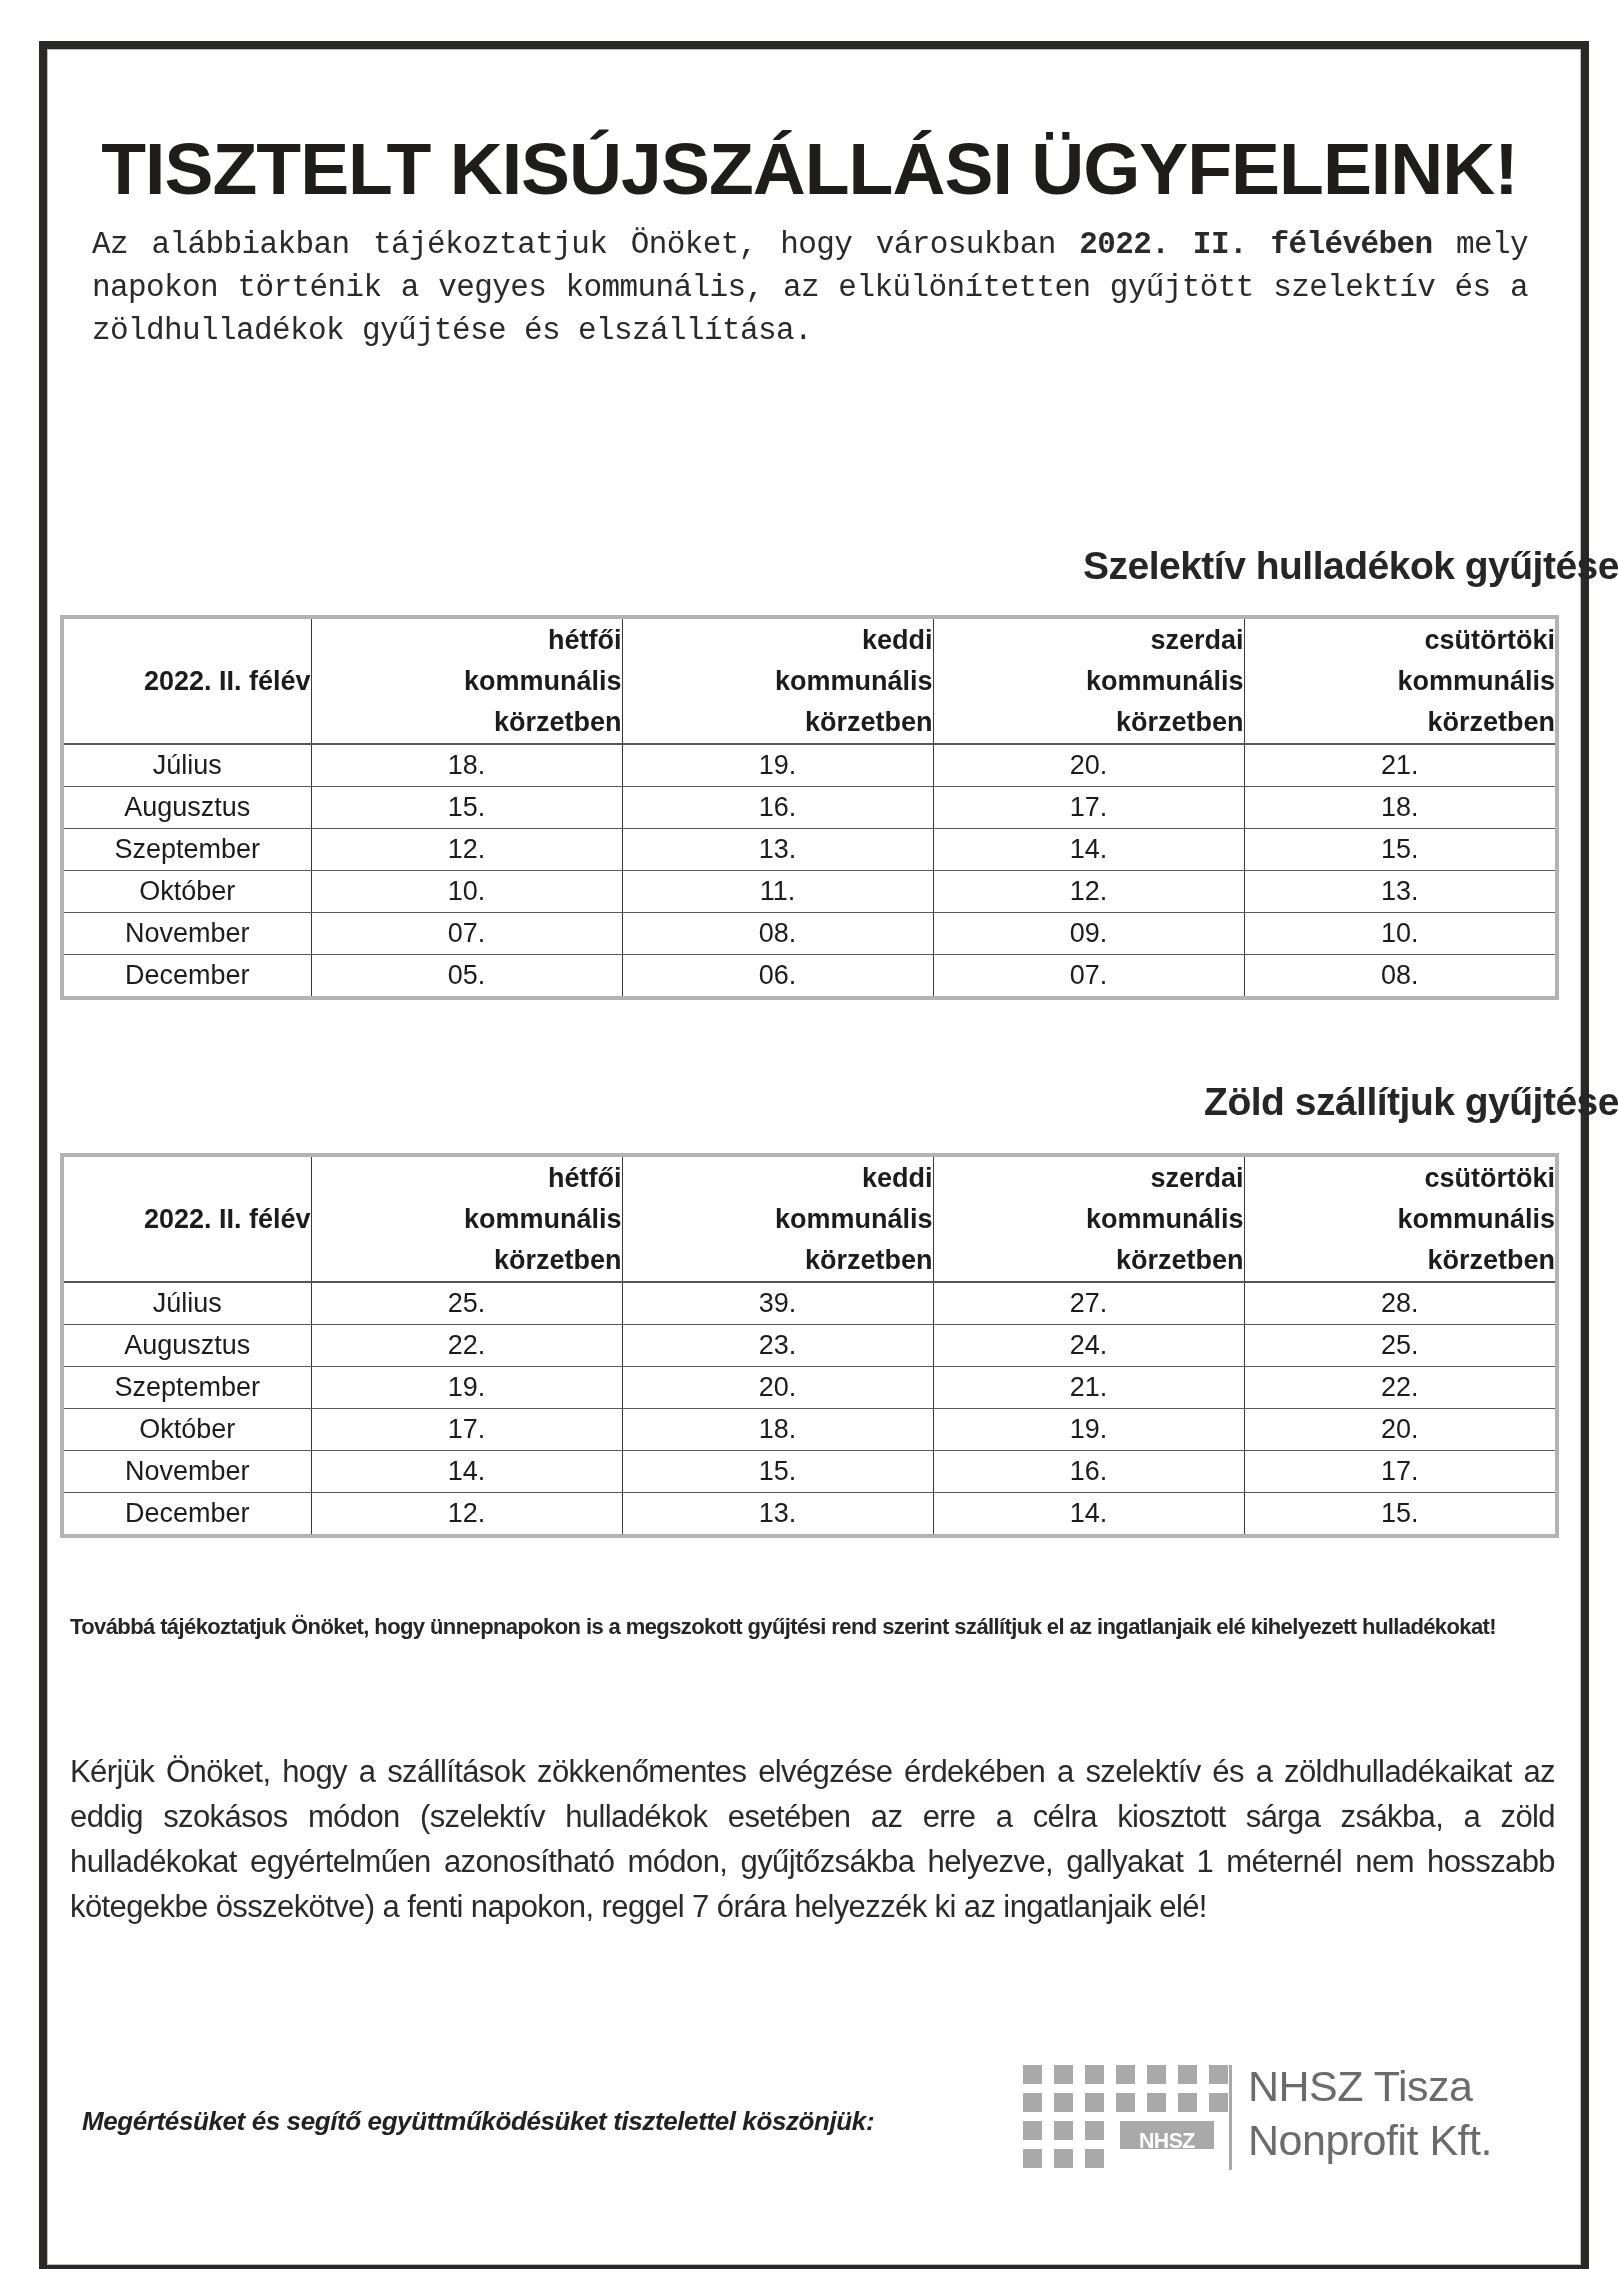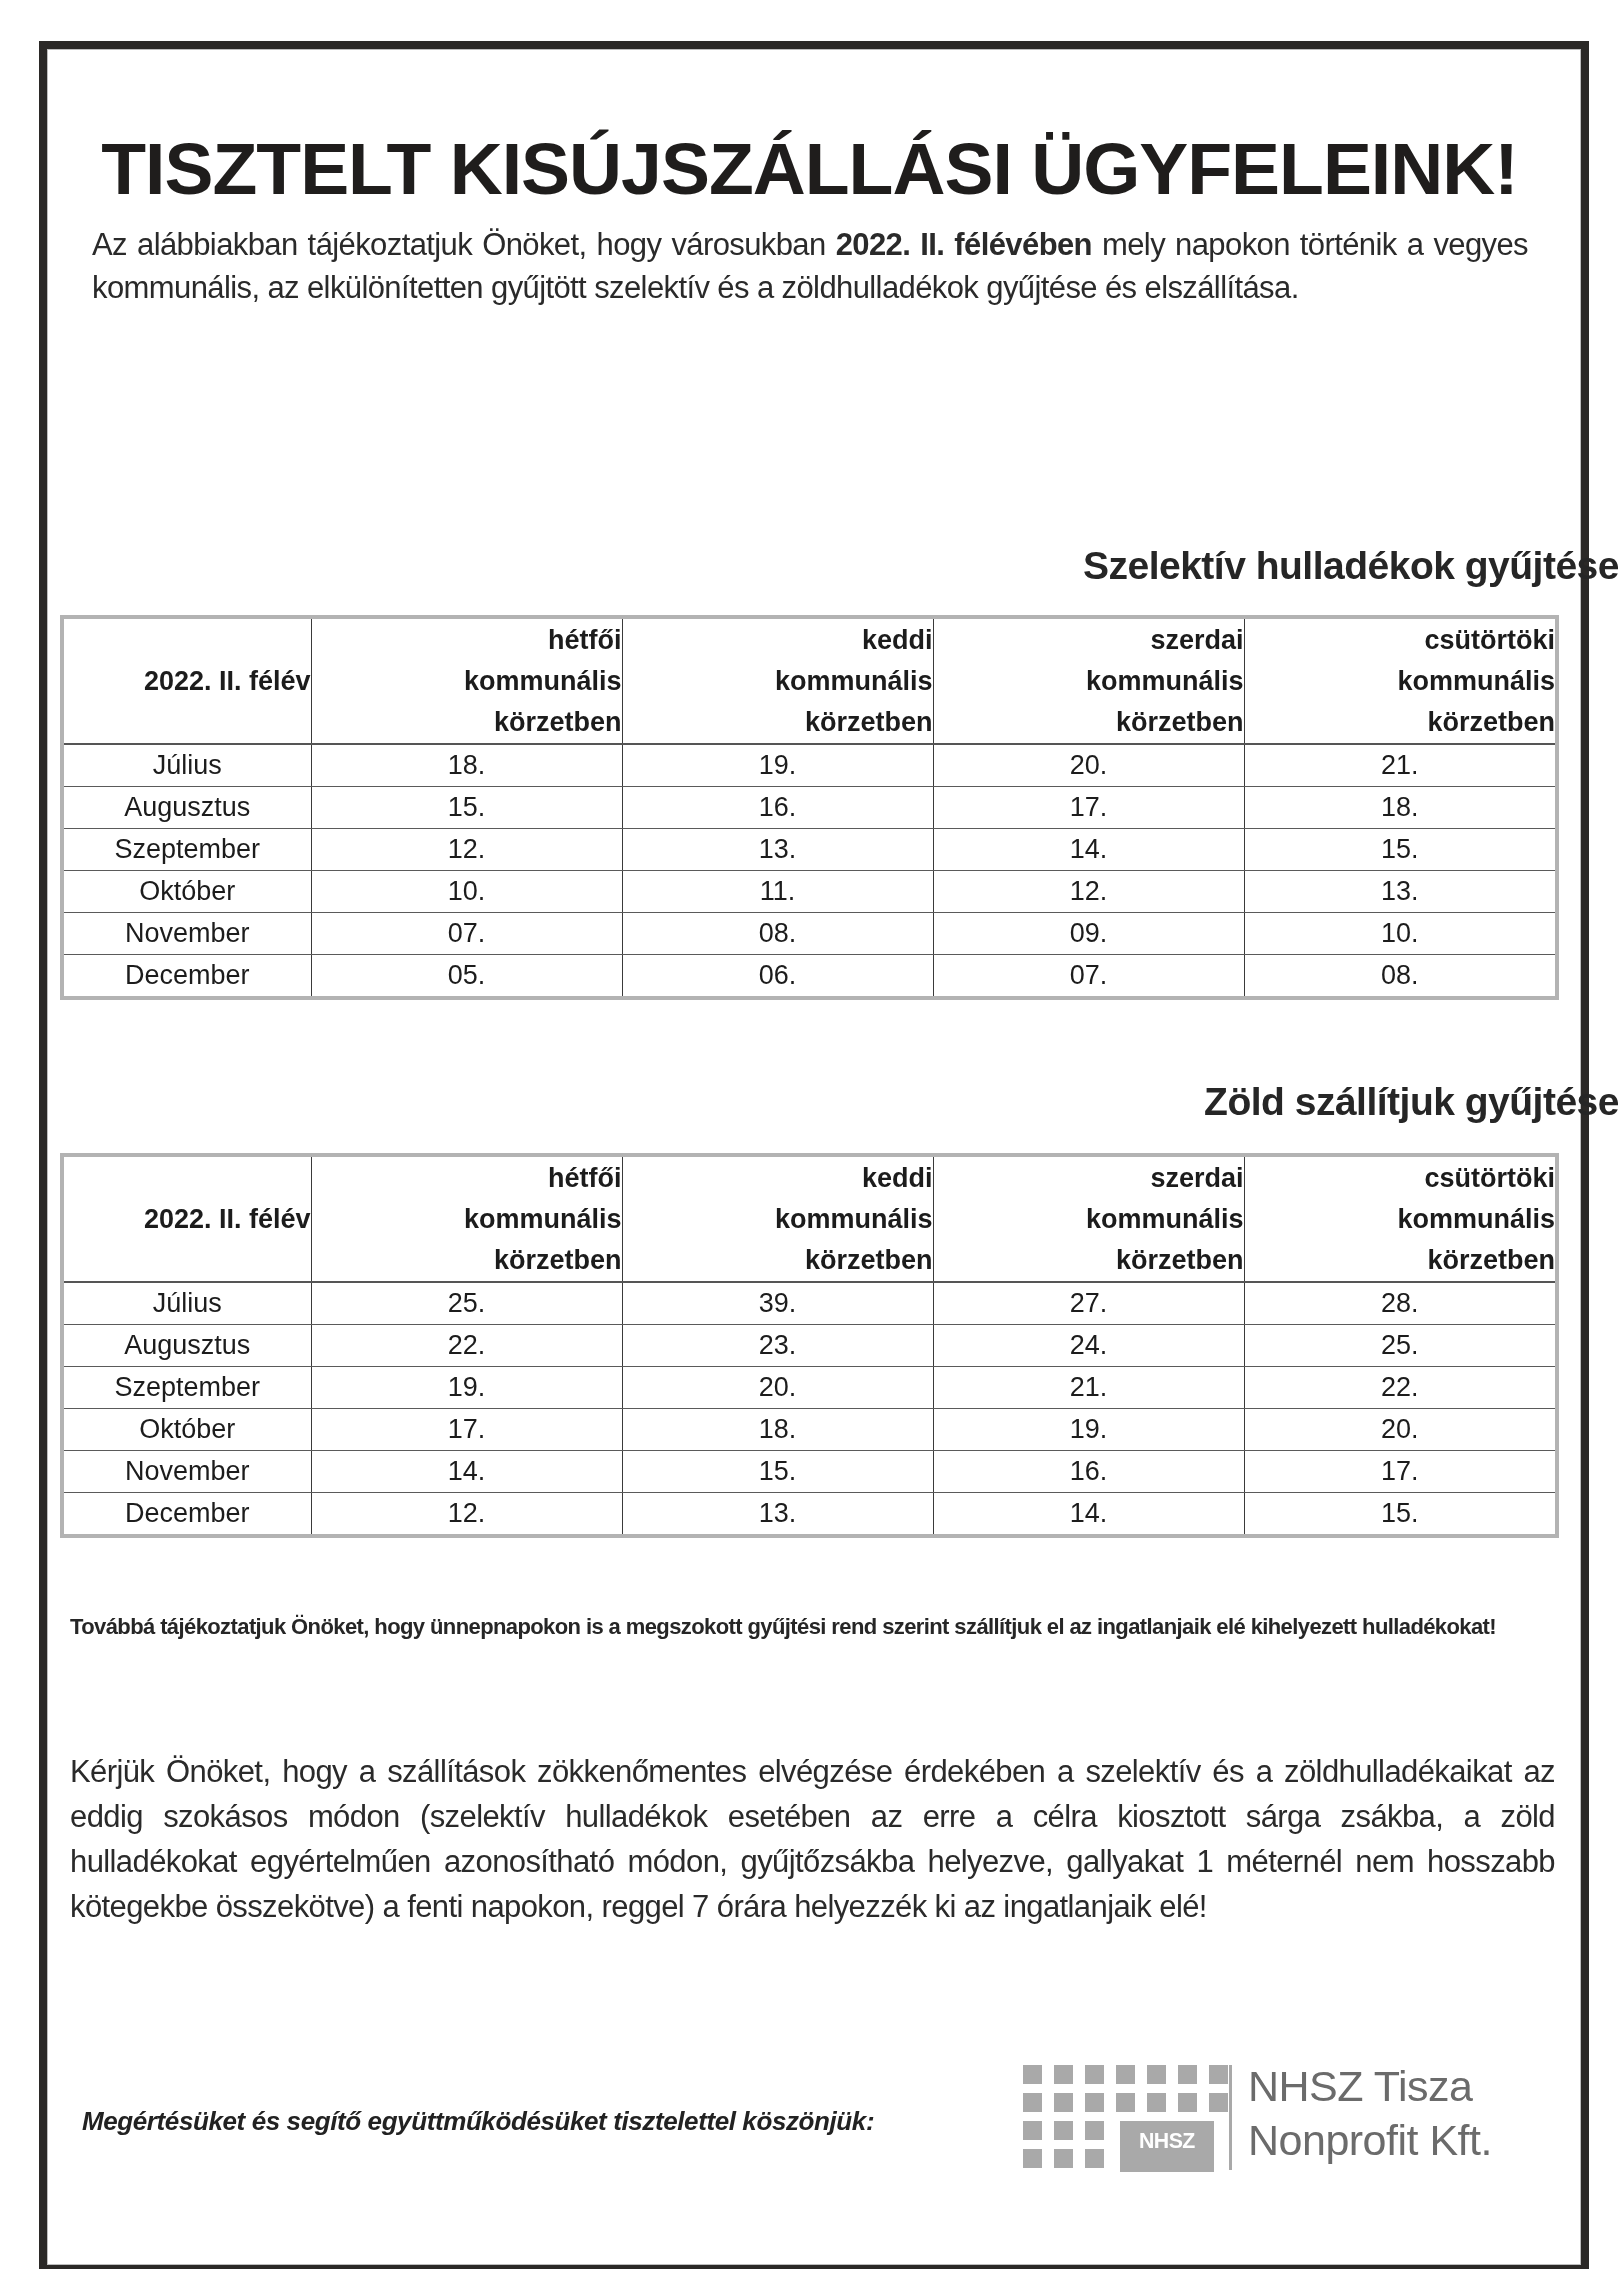--- a/index.html
+++ b/index.html
@@ -36,21 +36,21 @@
       letter-spacing: -1px;
       color: #1f1d1c;
       transform: scaleX(1.02);
       line-height: 1;
     }
     .intro {
       position: absolute;
       left: 92px;
       width: 1436px;
       top: 223px;
-      font-family: Liberation Sans, sans-serif;
+      font-family: Liberation Mono, monospace;
       font-size: 31px;
       line-height: 43px;
       color: #2a2a2a;
     }
     .intro p {
       margin: 0;
       text-align: justify;
       letter-spacing: -0.6px;
     }
     .intro b { font-weight: bold; }
@@ -164,21 +164,21 @@
       position: absolute;
       width: 19.4px;
       height: 19.4px;
       background: #a9a9a9;
     }
     .logo-badge {
       position: absolute;
       left: 97px;
       top: 56px;
       width: 94px;
-      height: 51px;
+      height: 28px;
       background: #a9a9a9;
       color: #ffffff;
       font-weight: bold;
       font-size: 21.3px;
       line-height: 41px;
       text-align: center;
       letter-spacing: -0.5px;
     }
     .logo-divider {
       position: absolute;

